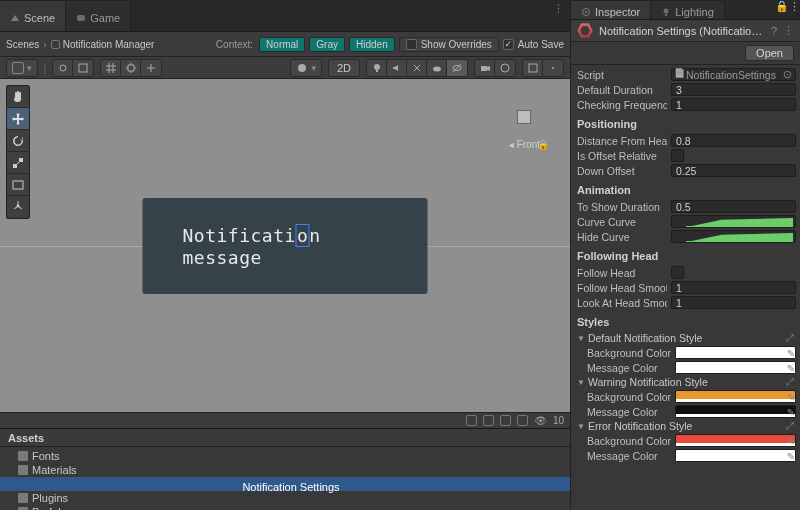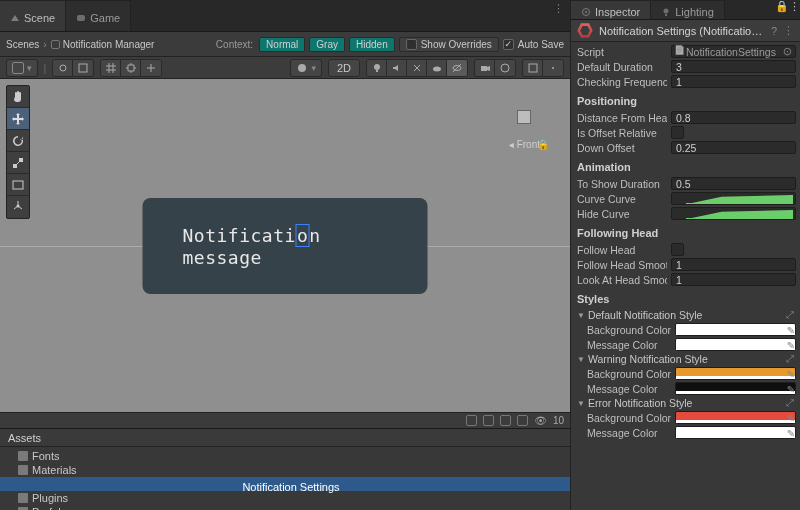--- a/index.html
+++ b/index.html
@@ -86,42 +86,42 @@
   .orient .cone { position: absolute; width: 0; height: 0; border: 5px solid transparent; }
   .axis-up    { left: 21px; top: 0; border-bottom-color: #7cff4e; }
   .axis-down  { left: 21px; bottom: 0; border-top-color: #6d6d6d; }
   .axis-left  { top: 21px; left: 0; border-right-color: #d06b6b; }
   .axis-right { top: 21px; right: 0; border-left-color: #ff4e4e; }
   .orient-lbl { position: absolute; top: 60px; right: 30px; color: #cfcfcf; font-size: 10px; }
   .orient-lock { position: absolute; top: 60px; right: 20px; color: #aaa; font-size: 10px; }
 
   .notif {
     position: absolute; left: 50%; top: 50%; transform: translate(-50%, -50%);
-    background: #36424a; border-radius: 8px; padding: 26px 40px;
+    background: #36424a; border-radius: 3px; padding: 26px 40px;
     font-family: "SFMono-Regular", Consolas, monospace; font-size: 18px; color: #e8e8e8;
     letter-spacing: .5px;
   }
   .notif .cursor {
     display: inline-block; border: 1px solid #3b82f6; padding: 0 0;
   }
 
   .view-footer {
     height: 16px; background: #3b3b3b; border-top: 1px solid #222;
     display: flex; align-items: center; justify-content: flex-end; gap: 6px; padding: 0 6px;
   }
   .vf-icon { width: 11px; height: 11px; border: 1px solid #777; border-radius: 2px; }
   .vf-text { color: #a8a8a8; font-size: 10px; }
 
   
   .project {
     height: 82px; background: #383838; border-top: 1px solid #1a1a1a; display: flex; flex-direction: column;
   }
   .proj-header {
     height: 18px; background: #3a3a3a; border-bottom: 1px solid #222;
-    display: flex; align-items: center; padding: 0 8px; font-size: 11px; color: #d0d0d0; font-weight: 400;
+    display: flex; align-items: center; padding: 0 8px; font-size: 11px; color: #d0d0d0; font-weight: 700;
   }
   .proj-tree { flex: 1; overflow: auto; padding: 2px 0; }
   .tree-item {
     height: 14px; display: flex; align-items: center; gap: 4px;
     padding: 0 6px 0 18px; font-size: 11px; color: #c8c8c8;
   }
   .tree-item.sel { background: #2d5a8a; color: #fff; flex-direction: column; }
   .fold-icon { width: 10px; height: 10px; background: #7a7a7a; border-radius: 1px; }
   .so-icon { width: 10px; height: 10px; border-radius: 50%; background: linear-gradient(#e66,#c33); }
 
@@ -434,20 +434,23 @@
     <div class="menu-dots">🔒</div>
     <div class="menu-dots">⋮</div>
   </div>
 
   <div class="insp-header">
     <div class="hex-icon"></div>
     <div class="insp-title">Notification Settings (Notification Settin</div>
     <span style="color:#888">?</span>
     <span style="color:#888">⋮</span>
   </div>
+  <div style="display:flex;justify-content:flex-end;padding:3px 6px;border-bottom:1px solid #222">
+    <button class="open-btn">Open</button>
+  </div>
 
   <div class="insp-body">
     <div class="prop-row">
       <div class="prop-label">Script</div>
       <div class="objref">NotificationSettings</div>
     </div>
     <div class="prop-row">
       <div class="prop-label">Default Duration</div>
       <div class="prop-val">3</div>
     </div>

